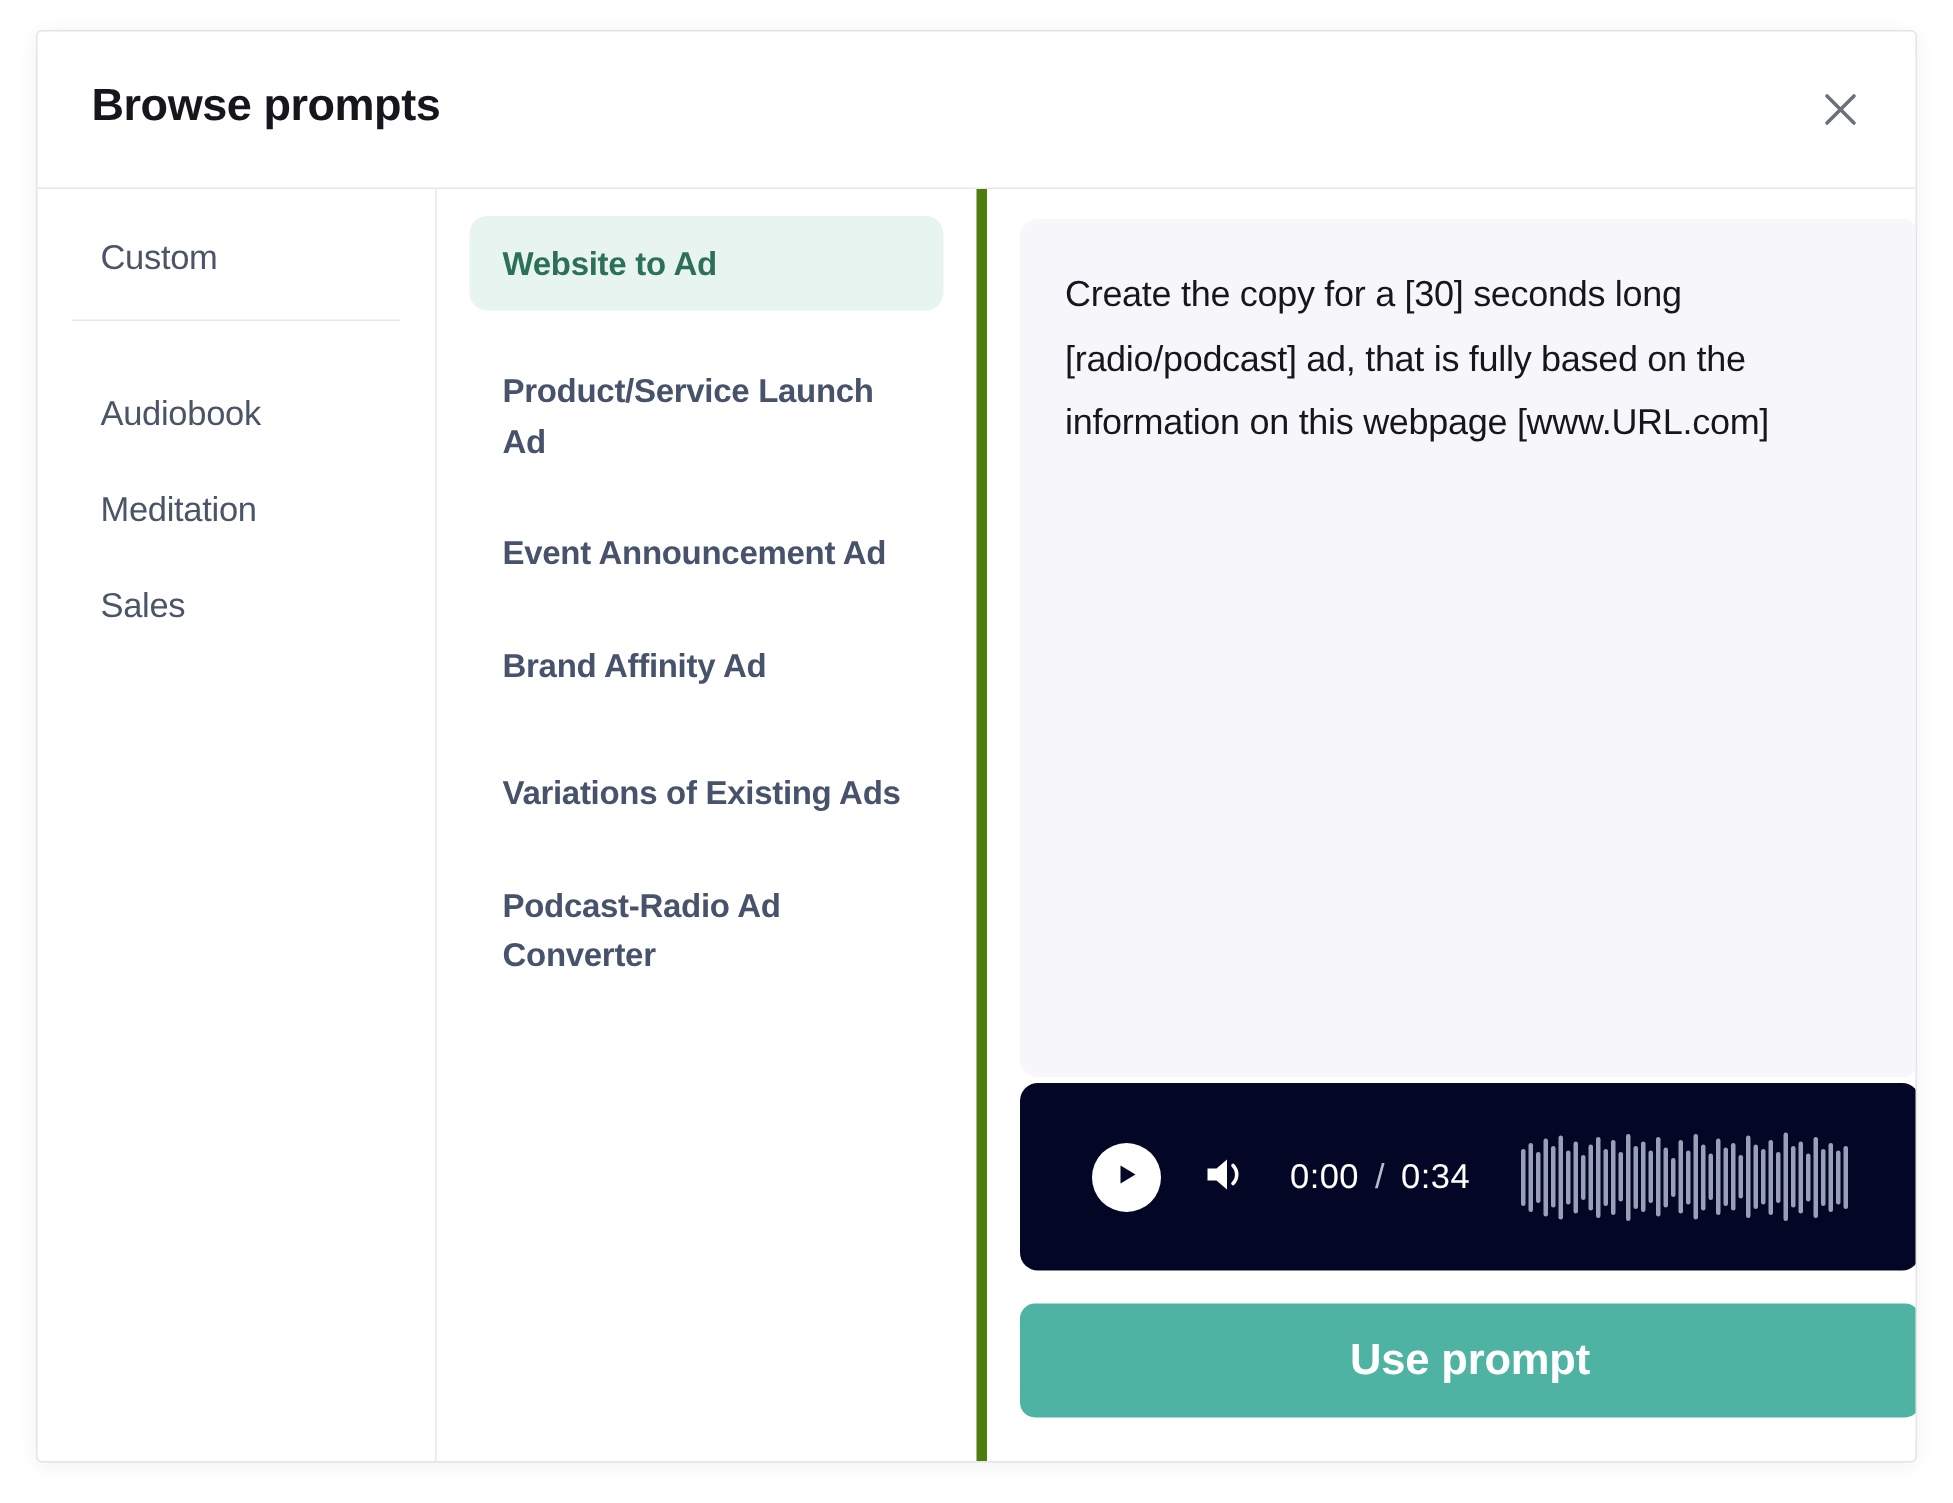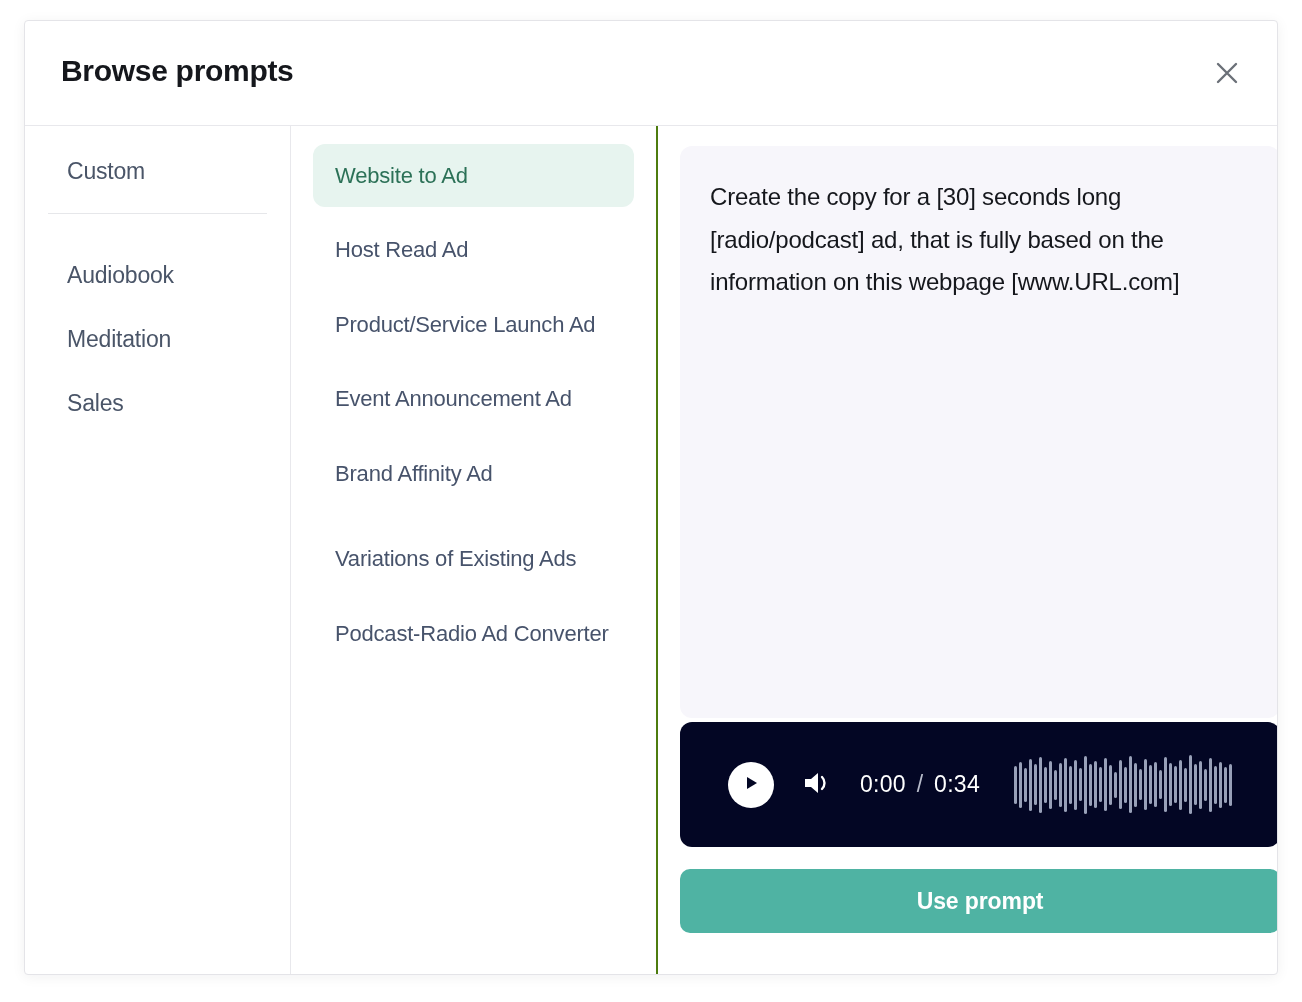--- a/index.html
+++ b/index.html
@@ -69,24 +69,25 @@
 
   .col-categories {
     width: 266px;
     border-right: 1px solid #e8e8ec;
     box-sizing: border-box;
     padding: 18px 20px 0 20px;
     flex: none;
   }
   .col-prompts {
     width: 367px;
-    border-right: 2px solid #4d7c0f;
+    border-right: 7px solid #4d7c0f;
     box-sizing: border-box;
     padding: 18px 22px 0 22px;
     flex: none;
+    font-weight: bold;
   }
   .col-detail {
     flex: 1 1 auto;
     box-sizing: border-box;
     padding: 20px 28px 22px 22px;
     display: flex;
     flex-direction: column;
   }
 
   
@@ -202,26 +203,26 @@
   }
   .wave-bar {
     width: 3px;
     background: #98a0b8;
     border-radius: 2px;
     flex: none;
   }
 
   .use-prompt-button {
     margin-top: 22px;
-    height: 64px;
+    height: 76px;
     background: #4fb3a3;
     color: #ffffff;
     border: none;
     border-radius: 10px;
-    font-size: 23px;
+    font-size: 29px;
     font-weight: bold;
     font-family: "Liberation Sans", sans-serif;
     cursor: pointer;
     letter-spacing: -0.1px;
     flex: none;
   }
 </style>
 </head>
 <body>
 
@@ -258,23 +259,20 @@
       <div class="cat-item">
         <span>Sales</span>
       </div>
     </div>
 
     <div class="col-prompts">
       <div class="prompt-item selected">
         <span>Website to Ad</span>
       </div>
       <div class="prompt-gap"></div>
-      <div class="prompt-item">
-        <span>Host Read Ad</span>
-      </div>
       <div class="prompt-gap"></div>
       <div class="prompt-item">
         <span>Product/Service Launch Ad</span>
       </div>
       <div class="prompt-gap"></div>
       <div class="prompt-item">
         <span>Event Announcement Ad</span>
       </div>
       <div class="prompt-gap"></div>
       <div class="prompt-item">

